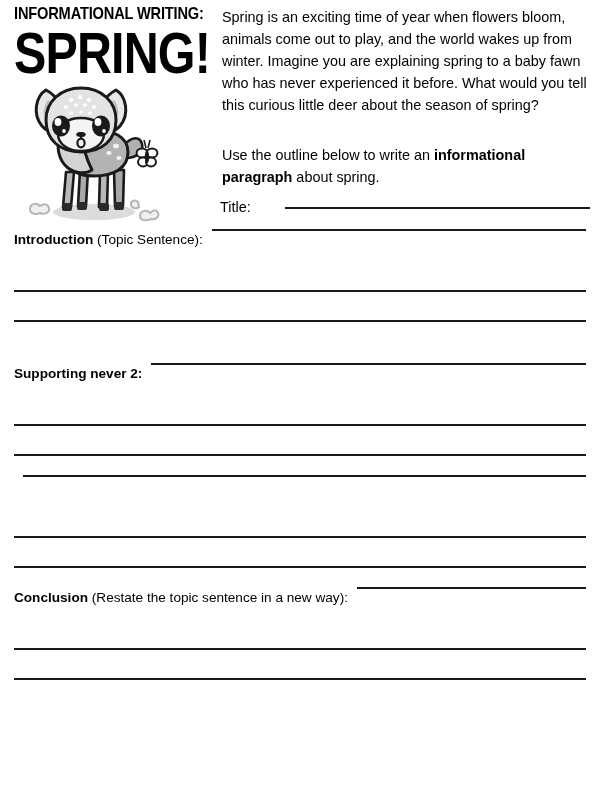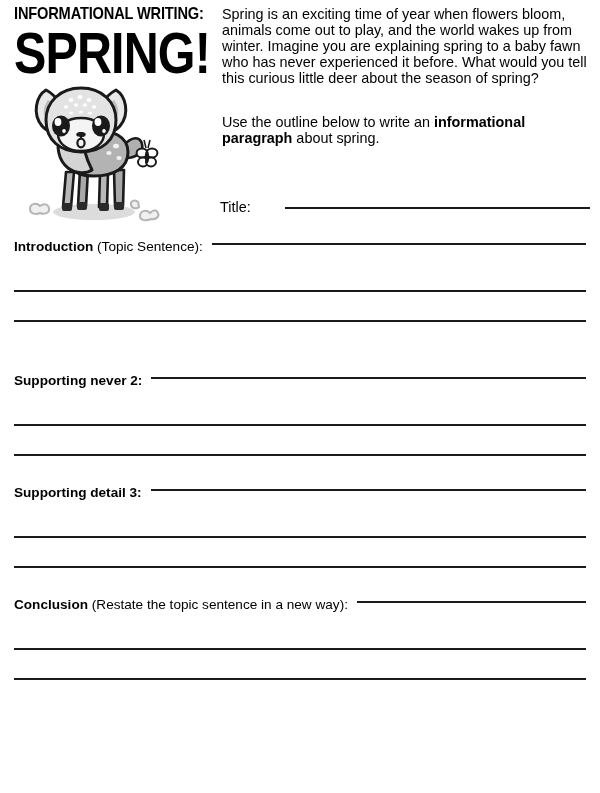--- a/index.html
+++ b/index.html
@@ -62,21 +62,21 @@
 
   
   #intro-text-block {
     position: absolute;
     left: 222px;
     top: 6px;
     width: 368px;
   }
   .intro-para {
     font-size: 14.4px;
-    line-height: 16px;
+    line-height: 22px;
     margin: 0;
   }
   .intro-para + .intro-para {
     margin-top: 28px;
   }
   .bold-inline { font-weight: 700; }
 
   
   #title-field-row {
     position: absolute;
@@ -108,21 +108,21 @@
     width: 600px;
   }
   .section {
     position: relative;
     padding: 0 14px;
     box-sizing: border-box;
     width: 600px;
   }
   .section-head {
     display: flex;
-    align-items: center;
+    align-items: flex-start;
     height: 30px;
   }
   .section-label {
     font-size: 13.6px;
     line-height: 16px;
     white-space: nowrap;
     font-weight: 400;
   }
   .section-label .label-strong { font-weight: 700; }
   .head-rule { margin-left: 9px; }
@@ -247,21 +247,20 @@
       <div class="section-head">
         <span class="section-label"><span class="label-strong">Supporting never 2:</span></span>
         <span class="rule head-rule"></span>
       </div>
       <div class="blank-line"></div>
       <div class="blank-line"></div>
     </div>
     <div class="section-gap"></div>
     <div class="section">
       <div class="section-head">
-        <span class="section-label"><span class="label-strong">Supporting detail 3:</span></span>
         <span class="rule head-rule"></span>
       </div>
       <div class="blank-line"></div>
       <div class="blank-line"></div>
     </div>
     <div class="section-gap"></div>
     <div class="section">
       <div class="section-head">
         <span class="section-label"><span class="label-strong">Conclusion</span><span> (Restate the topic sentence in a new way):</span></span>
         <span class="rule head-rule"></span>

